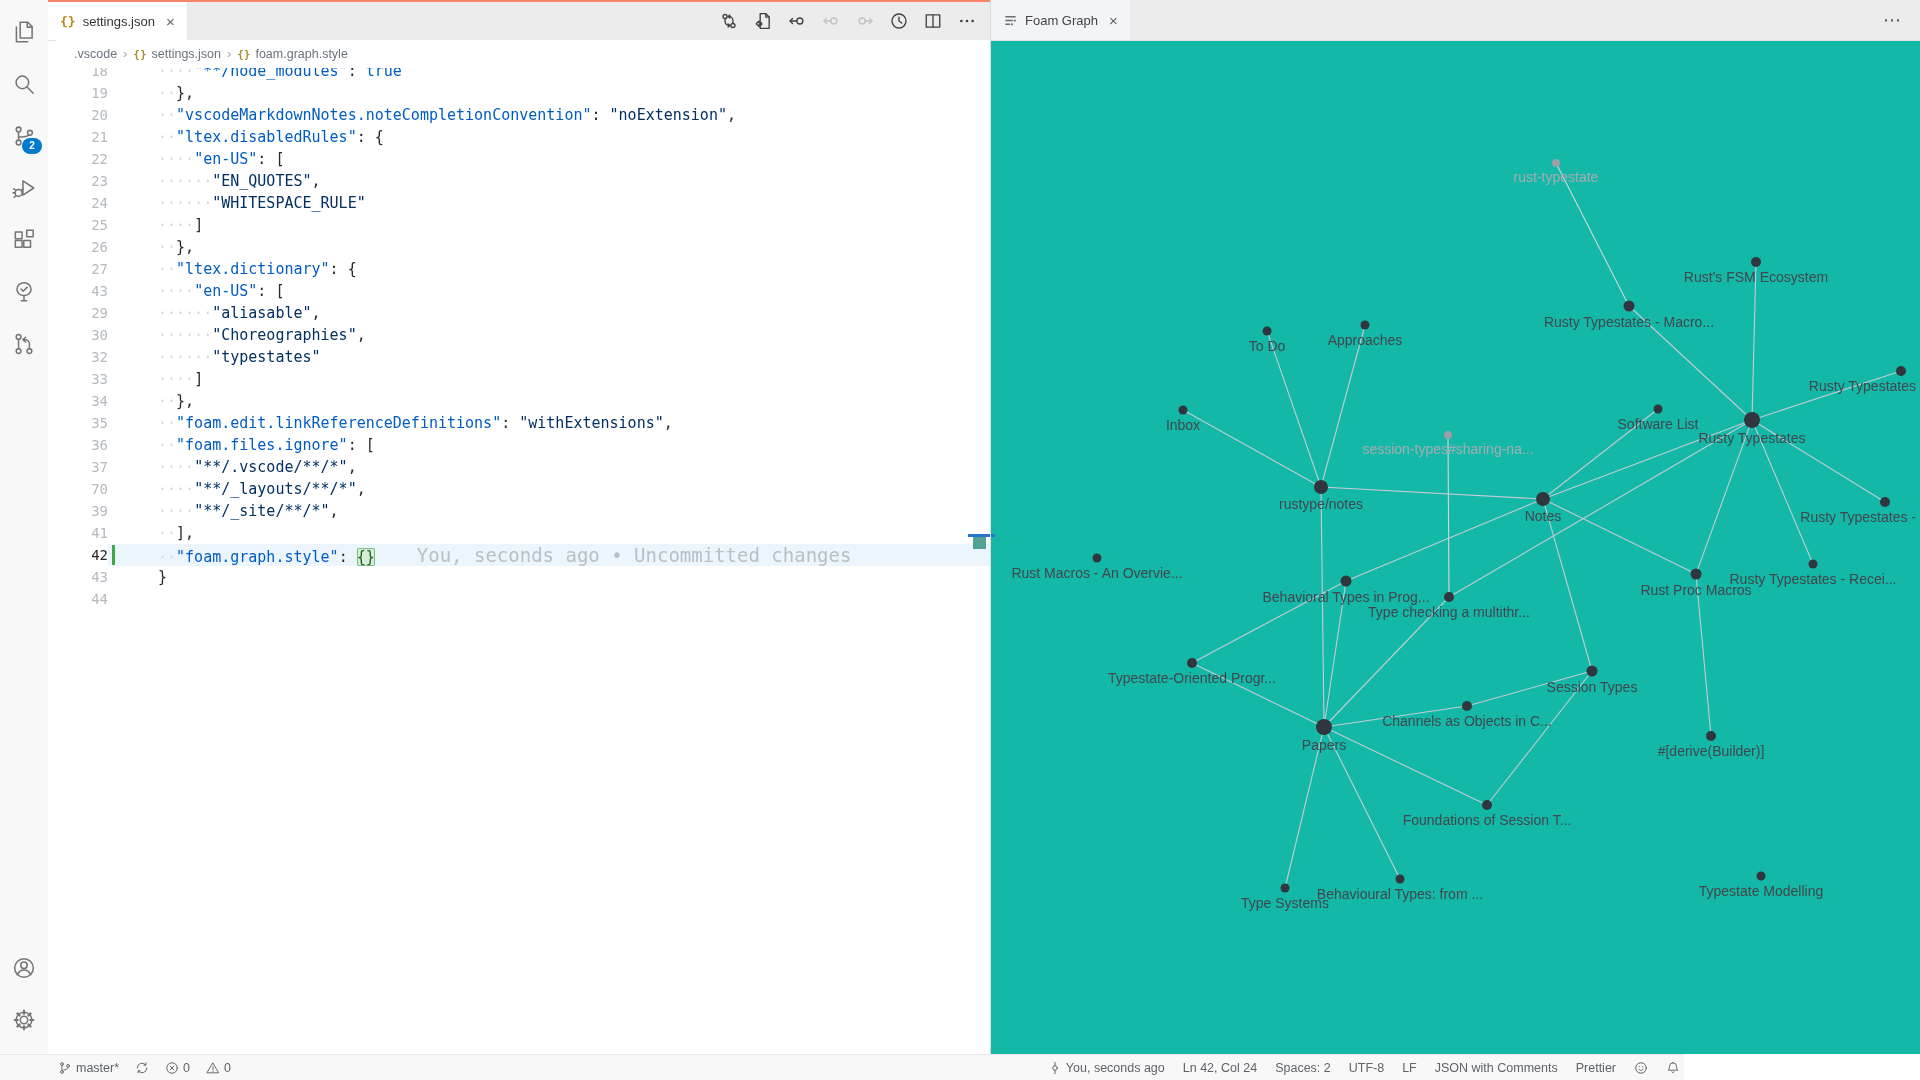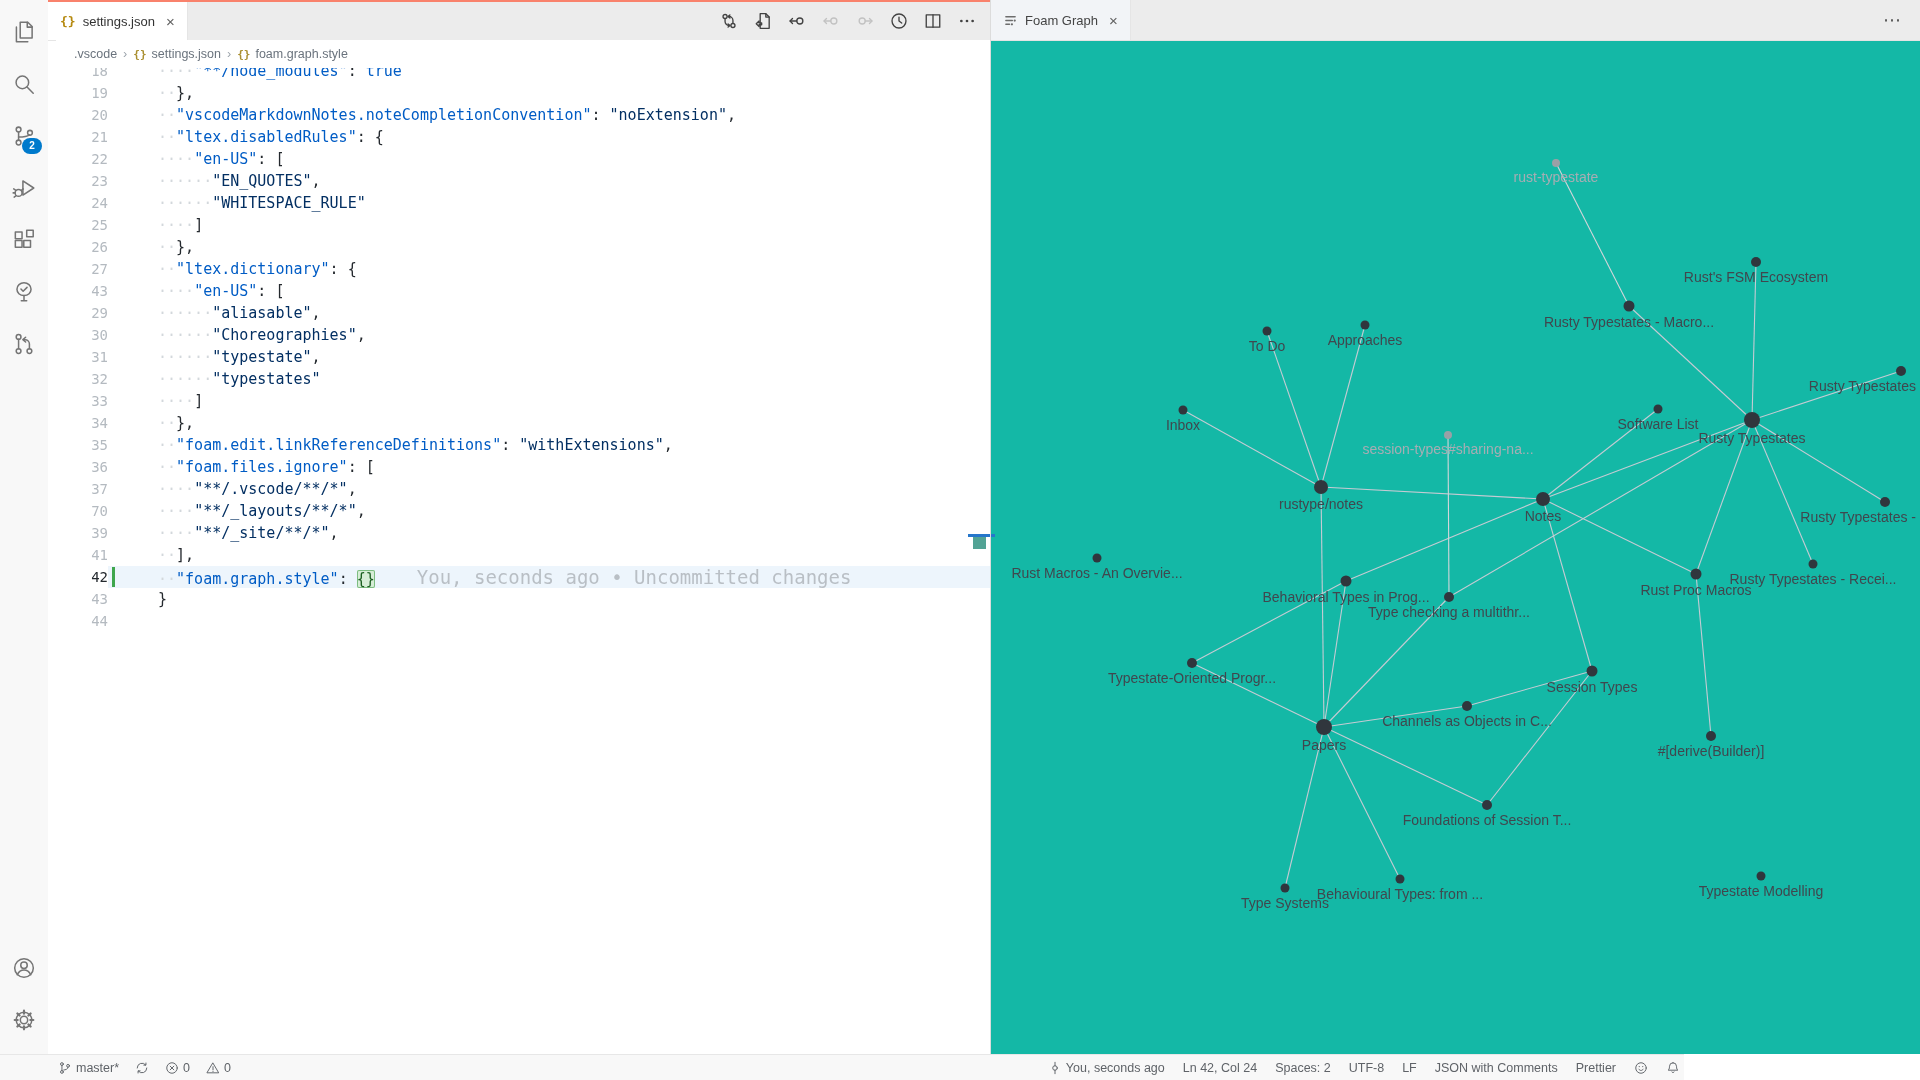--- a/index.html
+++ b/index.html
@@ -235,21 +235,20 @@
         <div class="line"><span class="num">21</span><span class="txt"><span class="ws">··</span><span class="tk-k">"ltex.disabledRules"</span><span class="tk-p">: {</span></span></div>
         <div class="line"><span class="num">22</span><span class="txt"><span class="ws">····</span><span class="tk-k">"en-US"</span><span class="tk-p">: [</span></span></div>
         <div class="line"><span class="num">23</span><span class="txt"><span class="ws">······</span><span class="tk-s">"EN_QUOTES"</span><span class="tk-p">,</span></span></div>
         <div class="line"><span class="num">24</span><span class="txt"><span class="ws">······</span><span class="tk-s">"WHITESPACE_RULE"</span></span></div>
         <div class="line"><span class="num">25</span><span class="txt"><span class="ws">····</span><span class="tk-p">]</span></span></div>
         <div class="line"><span class="num">26</span><span class="txt"><span class="ws">··</span><span class="tk-p">},</span></span></div>
         <div class="line"><span class="num">27</span><span class="txt"><span class="ws">··</span><span class="tk-k">"ltex.dictionary"</span><span class="tk-p">: {</span></span></div>
         <div class="line"><span class="num">43</span><span class="txt"><span class="ws">····</span><span class="tk-k">"en-US"</span><span class="tk-p">: [</span></span></div>
         <div class="line"><span class="num">29</span><span class="txt"><span class="ws">······</span><span class="tk-s">"aliasable"</span><span class="tk-p">,</span></span></div>
         <div class="line"><span class="num">30</span><span class="txt"><span class="ws">······</span><span class="tk-s">"Choreographies"</span><span class="tk-p">,</span></span></div>
-        <div class="line"><span class="num">31</span><span class="txt"><span class="ws">······</span><span class="tk-s">"typestate"</span><span class="tk-p">,</span></span></div>
         <div class="line"><span class="num">32</span><span class="txt"><span class="ws">······</span><span class="tk-s">"typestates"</span></span></div>
         <div class="line"><span class="num">33</span><span class="txt"><span class="ws">····</span><span class="tk-p">]</span></span></div>
         <div class="line"><span class="num">34</span><span class="txt"><span class="ws">··</span><span class="tk-p">},</span></span></div>
         <div class="line"><span class="num">35</span><span class="txt"><span class="ws">··</span><span class="tk-k">"foam.edit.linkReferenceDefinitions"</span><span class="tk-p">: </span><span class="tk-s">"withExtensions"</span><span class="tk-p">,</span></span></div>
         <div class="line"><span class="num">36</span><span class="txt"><span class="ws">··</span><span class="tk-k">"foam.files.ignore"</span><span class="tk-p">: [</span></span></div>
         <div class="line"><span class="num">37</span><span class="txt"><span class="ws">····</span><span class="tk-s">"**/.vscode/**/*"</span><span class="tk-p">,</span></span></div>
         <div class="line"><span class="num">70</span><span class="txt"><span class="ws">····</span><span class="tk-s">"**/_layouts/**/*"</span><span class="tk-p">,</span></span></div>
         <div class="line"><span class="num">39</span><span class="txt"><span class="ws">····</span><span class="tk-s">"**/_site/**/*"</span><span class="tk-p">,</span></span></div>
         <div class="line"><span class="num">41</span><span class="txt"><span class="ws">··</span><span class="tk-p">],</span></span></div>
         <div class="line cur"><span class="num">42</span><span class="gitbar"></span><span class="txt"><span class="ws">··</span><span class="tk-k">"foam.graph.style"</span><span class="tk-p">: </span><span class="tk-h">{}</span><span class="ghost">You, seconds ago • Uncommitted changes</span></span></div>

